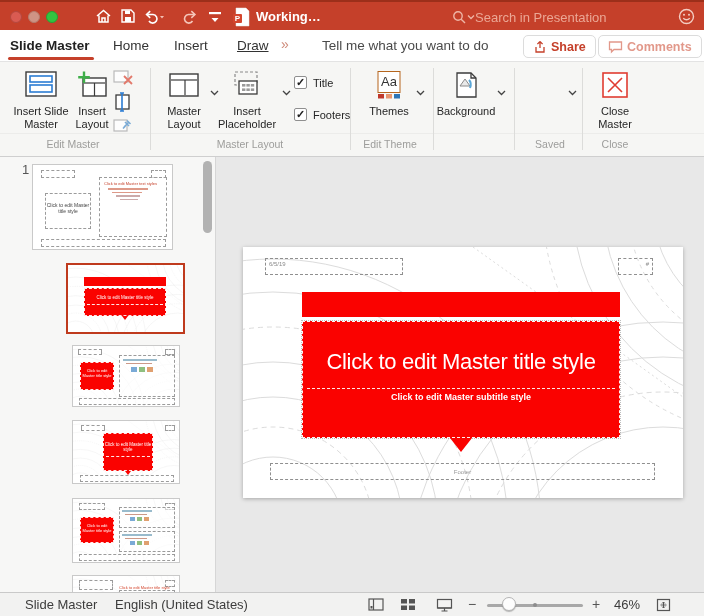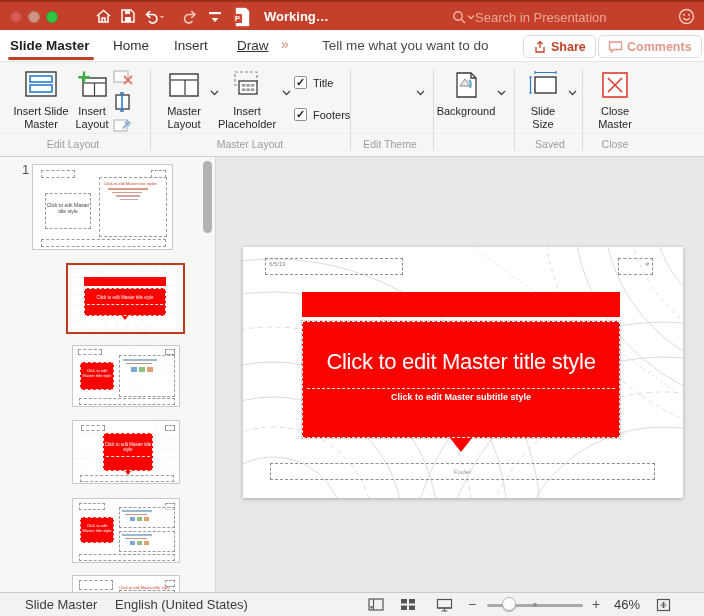--- a/index.html
+++ b/index.html
@@ -107,21 +107,21 @@
         <path d="M3.5 8 L10.5 8 L7 12 Z" fill="#fff"></path>
       </svg>
   </span>
   <span class="tb-ic" style="left:232px;top:5px;">
     <svg width="18" height="20" viewBox="0 0 18 20">
         <path d="M4 1 H14 L17 4 V19 H4 Z" fill="#fff" stroke="#e6e6e6" stroke-width=".5"></path>
         <rect x="1" y="7" width="9" height="9" rx="1" fill="#d4462e"></rect>
         <text x="5.5" y="14" font-size="8" font-weight="bold" fill="#fff" text-anchor="middle" font-family="Liberation Sans, sans-serif">P</text>
       </svg>
   </span>
-  <span class="doc-title" style="left:264px;">Working…</span>
+  <span class="doc-title" style="left:256px;">Working…</span>
 
   <span class="search-wrap">
     <svg width="15" height="15" viewBox="0 0 15 15">
         <circle cx="6" cy="6" r="4.2" fill="none" stroke="#eeb5a6" stroke-width="1.4"></circle>
         <line x1="9.2" y1="9.2" x2="13" y2="13" stroke="#eeb5a6" stroke-width="1.4"></line>
       </svg>
     <svg width="8" height="6" viewBox="0 0 8 6">
         <path d="M1 1.5 L4 4.5 L7 1.5" fill="none" stroke="#eeb5a6" stroke-width="1.3"></path>
       </svg>
     <input class="search-input" placeholder="Search in Presentation" style="">
@@ -197,21 +197,21 @@
         <rect x="4" y="3" width="13" height="14" fill="#fff" stroke="#3b3b3b" stroke-width="1.3"></rect>
         <path d="M8 1 H12 M10 1 V19 M8 19 H12" stroke="#2b7cd3" stroke-width="1.6" fill="none"></path>
       </svg>
   </span>
   <span class="abs" style="left:112px;top:54px;">
     <svg width="22" height="20" viewBox="0 0 22 20">
         <rect x="2" y="4" width="13" height="11" fill="#fdfdfd" stroke="#b9b9b9" stroke-width="1.2"></rect>
         <path d="M13 6 L17 10 M15 4.5 L18.5 8 M16.8 6.2 L12 11 M11 12.5 L13.5 10" stroke="#7aabd6" stroke-width="1.6" fill="none"></path>
       </svg>
   </span>
-  <div class="grp-label" style="left:18px;width:110px;">Edit Layout</div>
+  <div class="grp-label" style="left:18px;width:110px;">Edit Master</div>
 
   <div class="rib-div" style="left:150px;"></div>
 
   <div class="rbtn" style="left:160px;width:48px;">
     <svg width="32" height="30" viewBox="0 0 32 30">
         <rect x="2" y="4" width="28" height="22" fill="#fff" stroke="#3b3b3b" stroke-width="1.4"></rect>
         <line x1="3" y1="10" x2="29" y2="10" stroke="#3b3b3b" stroke-width="1.2"></line>
         <line x1="17" y1="10" x2="17" y2="25" stroke="#3b3b3b" stroke-width="1.2"></line>
       </svg>
     <span class="lbl">Master Layout</span>
@@ -246,20 +246,30 @@
     <span class="cklbl">Title</span>
   </div>
   <div class="ckrow" style="left:294px;top:46px;">
     <span class="ckbox">✓</span>
     <span class="cklbl">Footers</span>
   </div>
   <div class="grp-label" style="left:195px;width:110px;">Master Layout</div>
 
   <div class="rib-div" style="left:350px;"></div>
 
+  <div class="rbtn" style="left:366px;width:46px;">
+    <svg width="28" height="30" viewBox="0 0 28 30">
+        <rect x="3" y="1.5" width="22" height="21" fill="#fff" stroke="#b5651d" stroke-width="1"></rect>
+        <text x="14" y="16" font-size="13" fill="#333" text-anchor="middle" font-family="Liberation Sans, sans-serif">Aa</text>
+        <rect x="3" y="24" width="6" height="4.5" fill="#c0392b"></rect>
+        <rect x="11" y="24" width="6" height="4.5" fill="#e8956d"></rect>
+        <rect x="19" y="24" width="6" height="4.5" fill="#2e75b6"></rect>
+      </svg>
+    <span class="lbl">Themes</span>
+  </div>
   <span class="abs chev" style="left:414px;top:20px;">
     <svg width="9" height="6" viewBox="0 0 9 6">
         <path d="M1 1 L4.5 4.5 L8 1" fill="none" stroke="#444" stroke-width="1.3"></path>
       </svg>
   </span>
   <div class="grp-label" style="left:345px;width:90px;">Edit Theme</div>
 
   <div class="rib-div" style="left:433px;"></div>
 
   <div class="rbtn" style="left:438px;width:56px;">
@@ -272,28 +282,20 @@
     <span class="lbl">Background</span>
   </div>
   <span class="abs chev" style="left:495px;top:20px;">
     <svg width="9" height="6" viewBox="0 0 9 6">
         <path d="M1 1 L4.5 4.5 L8 1" fill="none" stroke="#444" stroke-width="1.3"></path>
       </svg>
   </span>
 
   <div class="rib-div" style="left:514px;"></div>
 
-  <div class="rbtn" style="left:522px;width:42px;">
-    <svg width="30" height="30" viewBox="0 0 30 30">
-        <rect x="7" y="7" width="21" height="16" fill="#fff" stroke="#3b3b3b" stroke-width="1.4"></rect>
-        <path d="M7 2.5 H28 M7 1 V4 M28 1 V4" stroke="#2b7cd3" stroke-width="1.2" fill="none"></path>
-        <path d="M2.5 7 V23 M1 7 H4 M1 23 H4" stroke="#2b7cd3" stroke-width="1.2" fill="none"></path>
-      </svg>
-    <span class="lbl">Slide Size</span>
-  </div>
   <span class="abs chev" style="left:566px;top:20px;">
     <svg width="9" height="6" viewBox="0 0 9 6">
         <path d="M1 1 L4.5 4.5 L8 1" fill="none" stroke="#444" stroke-width="1.3"></path>
       </svg>
   </span>
   <div class="grp-label" style="left:505px;width:90px;">Saved</div>
 
   <div class="rib-div" style="left:582px;"></div>
 
   <div class="rbtn" style="left:592px;width:46px;">

